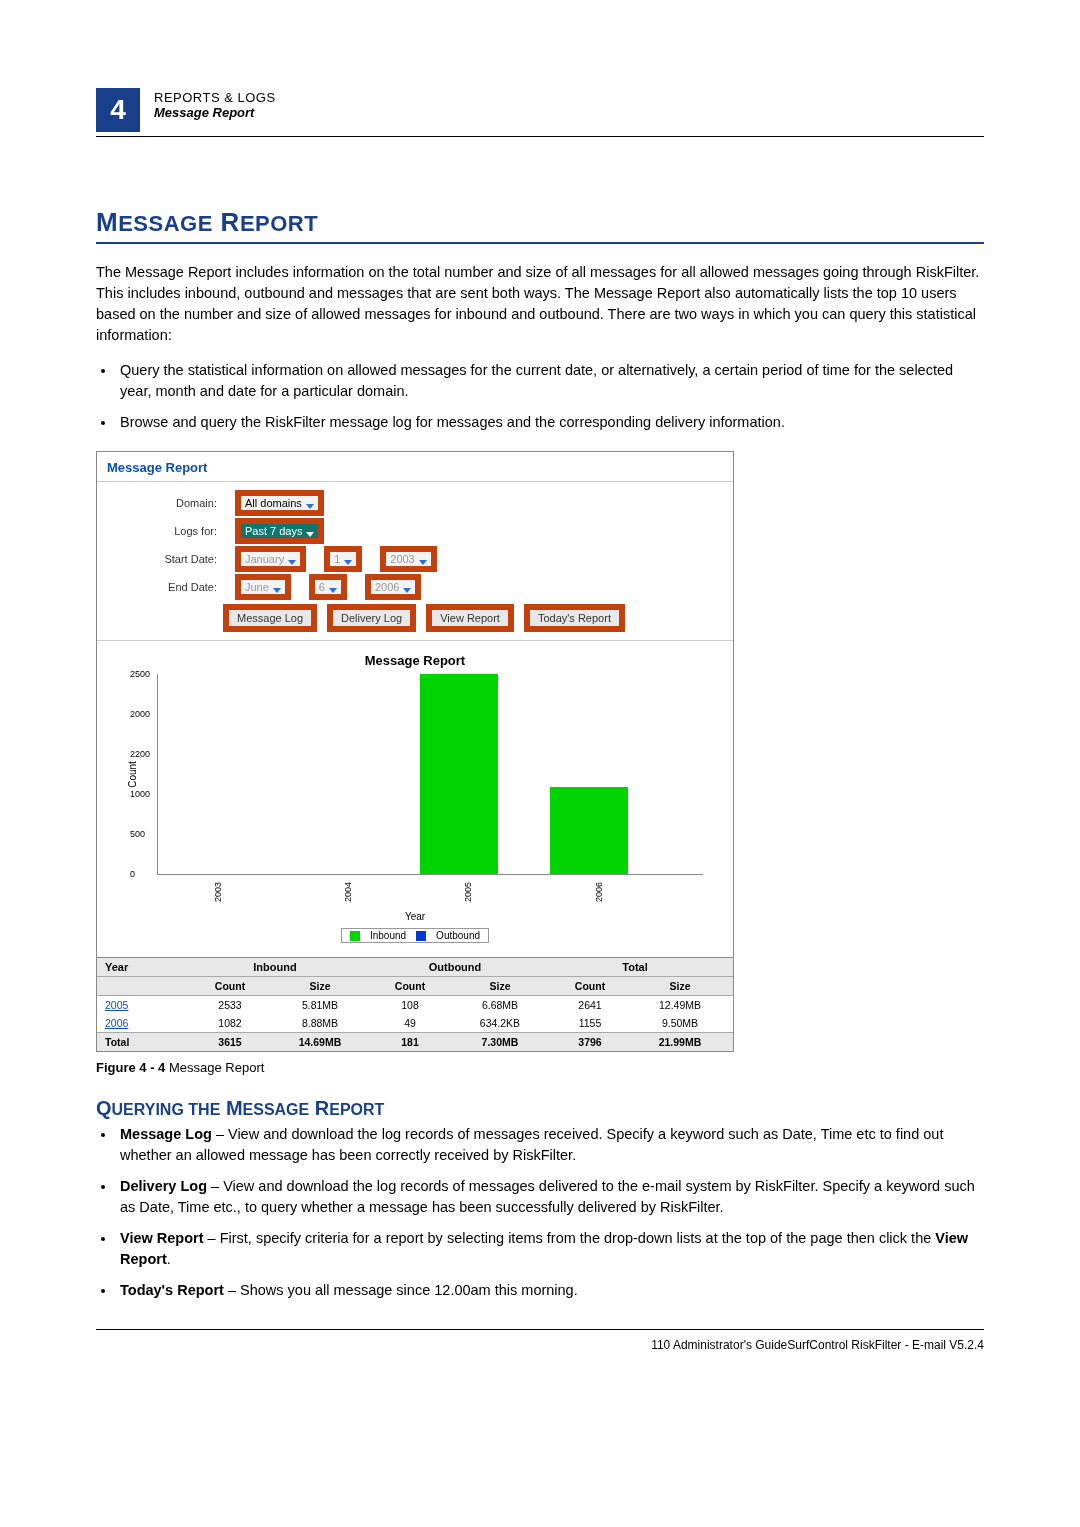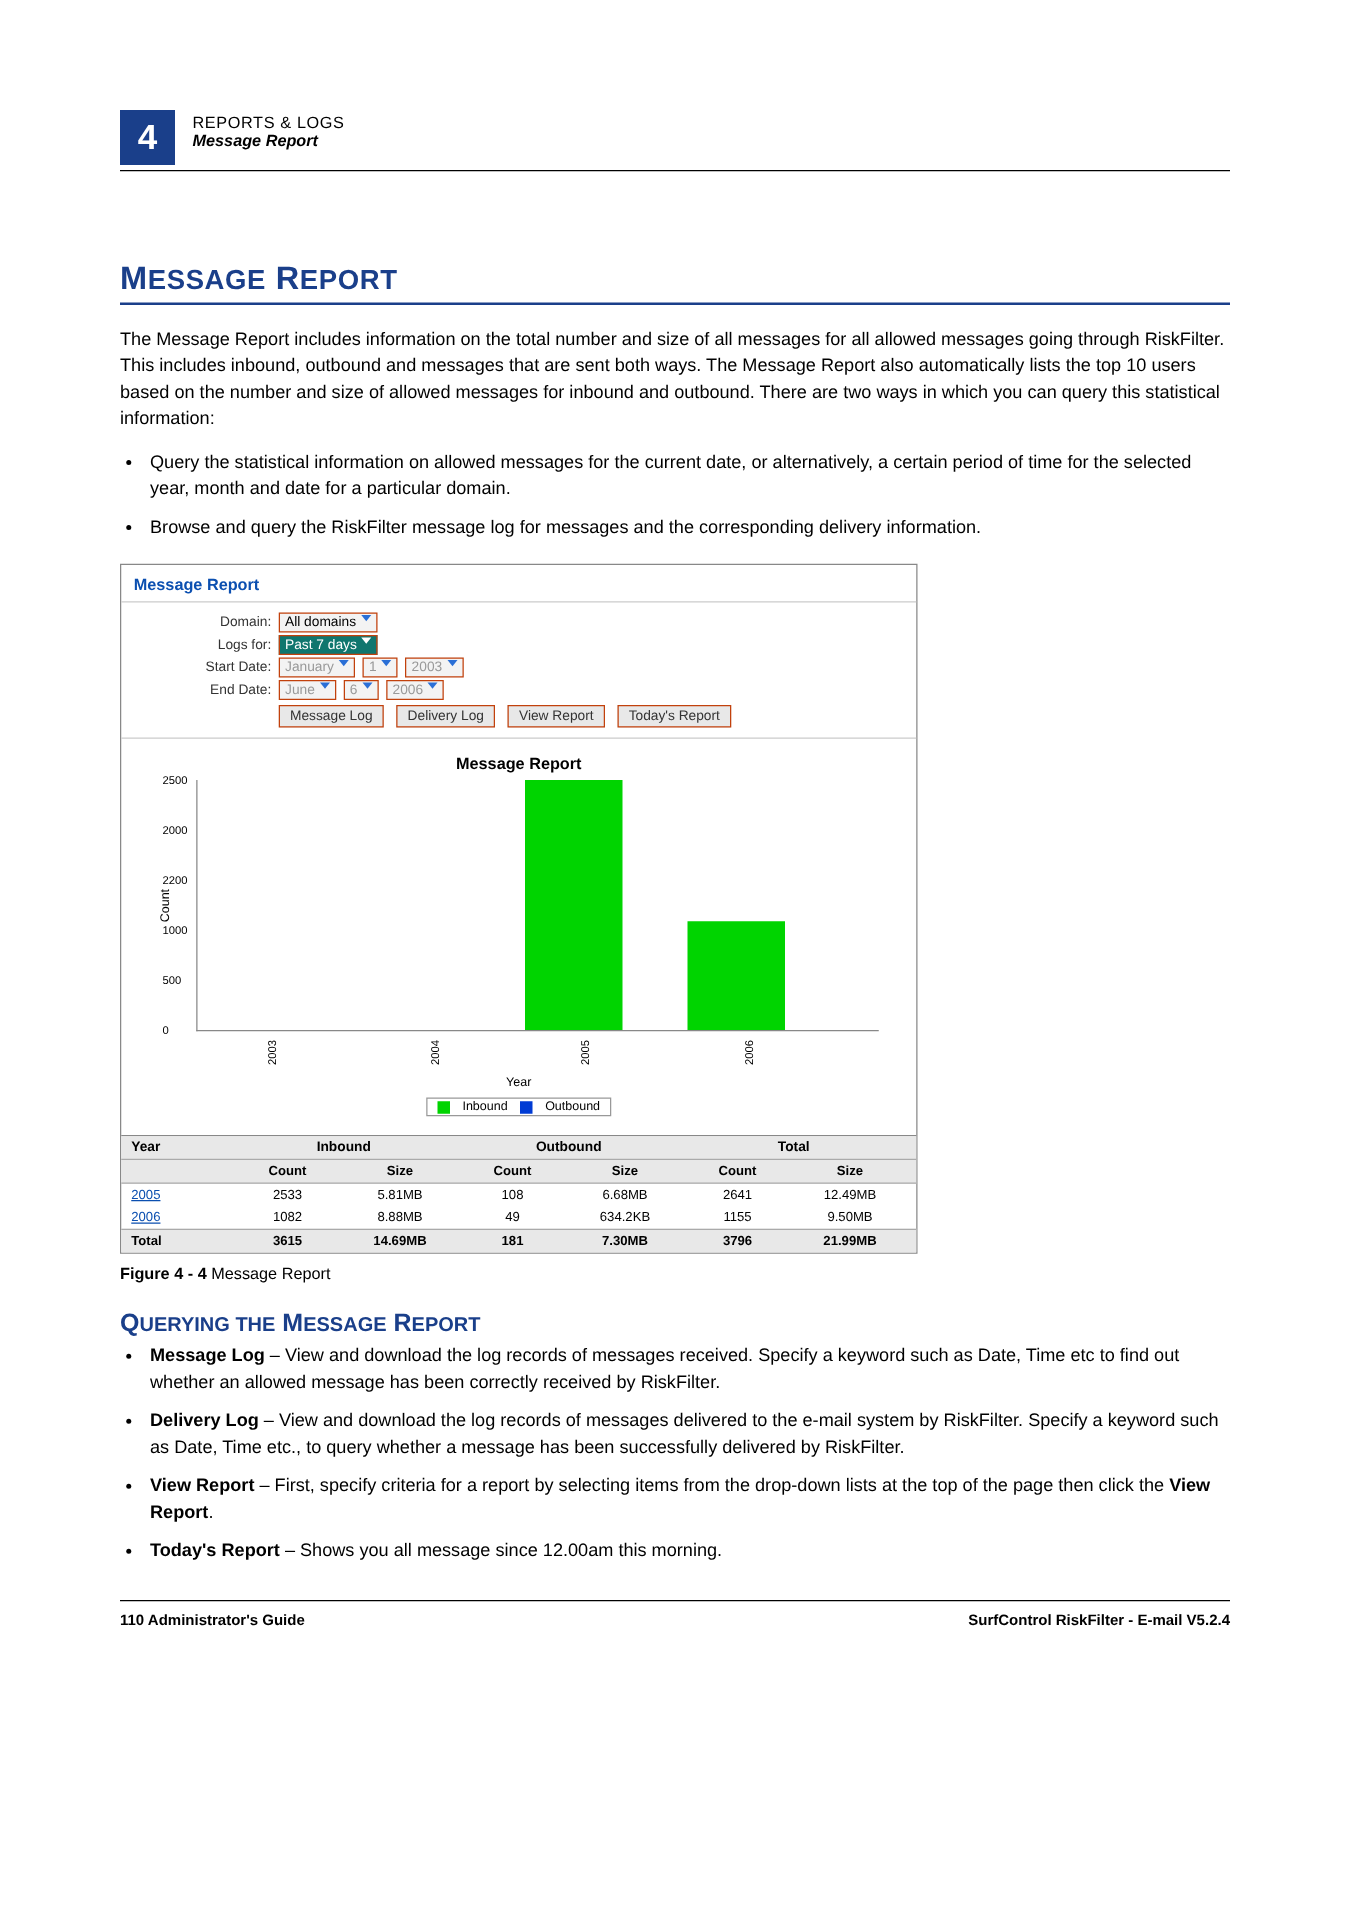--- a/index.html
+++ b/index.html
@@ -96,35 +96,35 @@
     border: none;
     border-top: 1px solid #ccc;
     margin: 4px 0;
   }
   .filters {
     padding: 2px 10px 4px 10px;
   }
   .filters .row {
     display: flex;
     align-items: center;
-    gap: 6px;
+    gap: 18px;
     margin: 2px 0;
   }
   .filters .lbl {
     width: 110px;
     text-align: right;
     color: #333;
   }
   .filters .sel, .filters .btn {
-    border: 1px solid #c2410c;
+    border: 6px solid #c2410c;
     background: #f3f3f3;
     padding: 1px 4px;
     font-size: 11px;
     display: inline-flex;
-    align-items: flex-start;
+    align-items: flex-end;
     gap: 4px;
   }
   .filters .sel.hl { background: #0f766e; color:#fff; }
   .filters .sel.dis { color:#999; }
   .chev {
     width:0;height:0;border-left:4px solid transparent;border-right:4px solid transparent;border-top:5px solid #2a6fd6;display:inline-block;
   }
   .btnrow { margin-left: 116px; display:flex; gap:10px; margin-top:4px;}
   .filters .btn { background:#e8e8e8; color:#333; padding:2px 8px; cursor:default;}
 
@@ -207,23 +207,22 @@
   }
   h2.sub .sc { font-size:16px;margin-top:44px;}
 
   .footer-rule {
     border:none;
     border-top:1.5px solid #000;
     margin: 28px 0 8px 0;
   }
   .footer {
     display:flex;
-    justify-content:space-between;
+    justify-content:flex-end;
     font-size:12px;
-    font-weight:bold;
   }
 </style>
 </head>
 <body>
 
 <div class="page">
 
   <div class="hdr">
     <div class="chapter-badge">4</div>
     <div class="hdr-titles">

